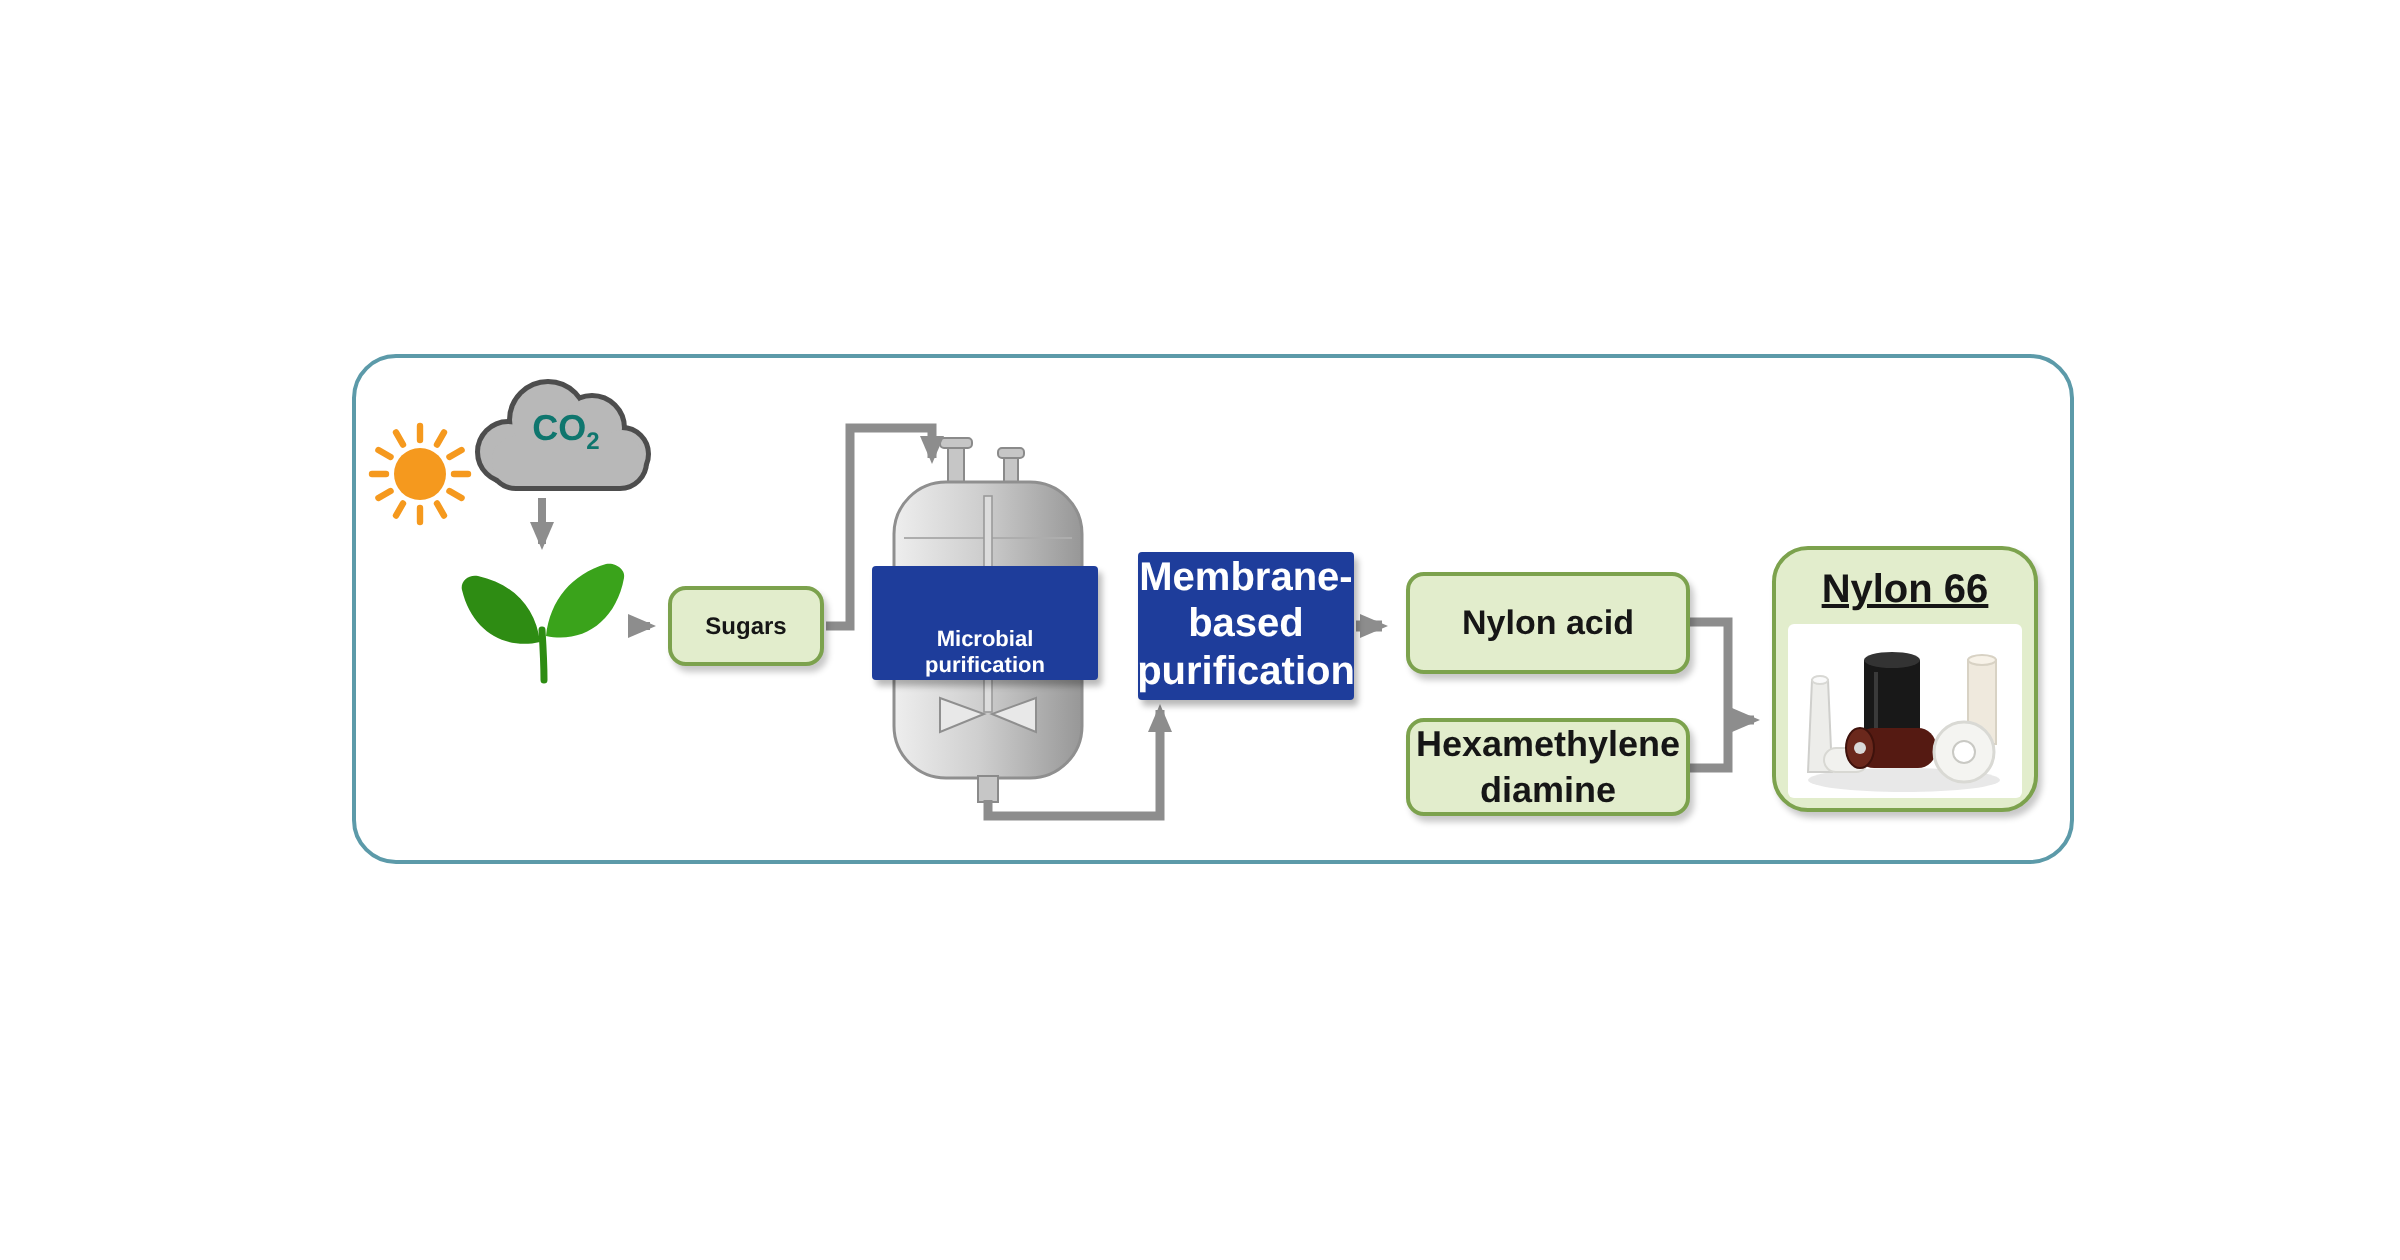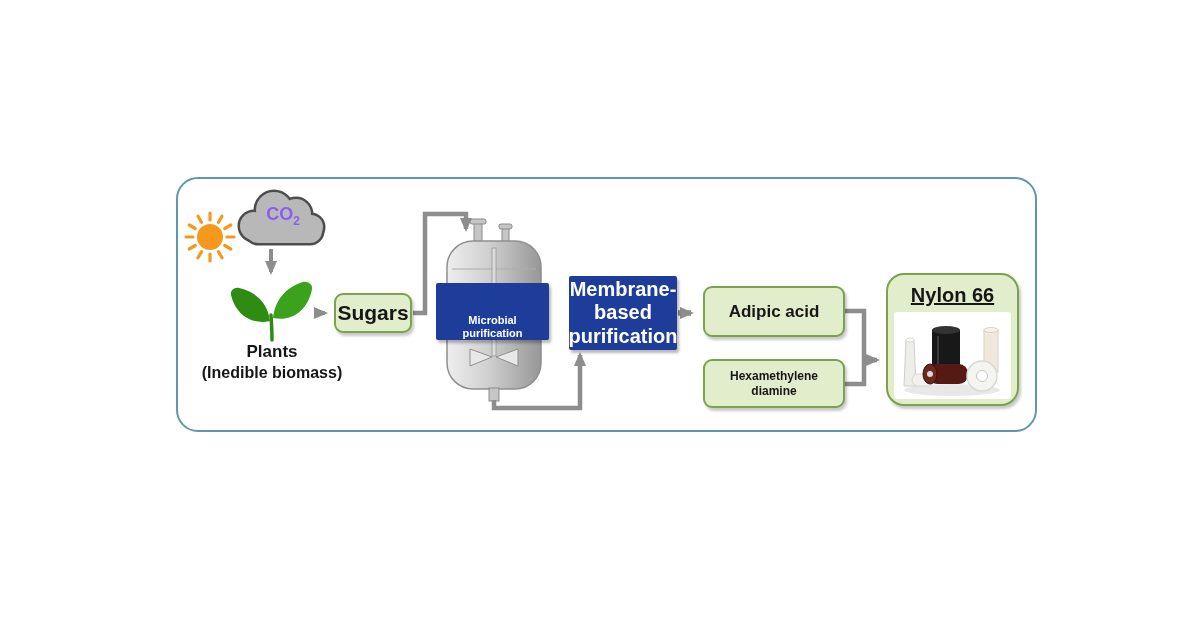--- a/index.html
+++ b/index.html
@@ -20,29 +20,29 @@
   .canvas{position:relative;width:1200px;height:630px;background:#fff;overflow:hidden;}
   .frame{position:absolute;left:176px;top:177px;width:857px;height:251px;
          border:2px solid var(--frame-border);border-radius:22px;background:#fff;z-index:1;}
   .art{position:absolute;left:0;top:0;width:1200px;height:630px;z-index:2;pointer-events:none;}
   .lbl{position:absolute;z-index:3;}
   .center{display:flex;flex-direction:column;align-items:center;justify-content:center;text-align:center;}
   .greenbox{background:var(--green-bg);border:2px solid var(--green-border);border-radius:9px;
             box-shadow:2px 3px 3px rgba(0,0,0,.22);font-weight:bold;color:var(--text-dark);}
   .bluebox{background:var(--blue-bg);border-radius:2px;box-shadow:2px 3px 3px rgba(0,0,0,.28);
            font-weight:bold;color:#fff;line-height:1.18;}
-  .co2{font-size:18px;font-weight:bold;color:#8b5cf6;}
+  .co2{font-size:18px;font-weight:bold;color:#0f766e;}
   .co2 sub{font-size:12px;}
   .plants-1{font-size:17px;font-weight:bold;line-height:1.3;}
   .plants-2{font-size:16px;font-weight:bold;line-height:1.3;}
-  .sugars{font-size:21px;}
+  .sugars{font-size:12px;}
   .ferm{font-size:11px;justify-content:flex-end;}
   .memb{font-size:20px;}
   .adipic{font-size:17px;}
-  .hexa{font-size:12px;line-height:1.25;}
+  .hexa{font-size:18px;line-height:1.25;}
   .nylon-box{background:var(--green-bg);border:2px solid var(--green-border);border-radius:18px;
              box-shadow:2px 3px 3px rgba(0,0,0,.22);text-decoration:underline;}
   .nylon-title{font-size:20px;font-weight:bold;text-align:center;padding-top:9px;color:var(--text-dark);}
   .nylon-photo{position:absolute;left:6px;top:37px;width:117px;height:87px;background:#fff;
                border-radius:3px;overflow:hidden;}
 </style>
 </head>
 <body>
 
 <div class="canvas">
@@ -121,42 +121,38 @@
       <path d="M678 313 L691 313" stroke-width="5.5" marker-end="url(#ah)"></path>
       <path d="M845 311 L864 311 L864 384 L845 384" stroke-width="4.5"></path>
       <path d="M864 360 L877 360" stroke-width="4.5" marker-end="url(#ah)"></path>
     </g>
   </svg>
 
   <div class="lbl co2" style="left:259px;top:204px;width:48px;text-align:center">
     <span>CO</span><sub>2</sub>
   </div>
 
-  <div class="lbl center" style="left:187px;top:341px;width:170px">
-    <div class="plants-1">Plants</div>
-    <div class="plants-2">(Inedible biomass)</div>
-  </div>
 
   <div class="lbl center greenbox sugars" style="left:334px;top:293px;width:74px;height:36px">
     <span>Sugars</span>
   </div>
 
   <div class="lbl center bluebox ferm" style="left:436px;top:283px;width:113px;height:57px">
     <div>Microbial</div>
     <div>purification</div>
   </div>
 
   <div class="lbl center bluebox memb" style="left:569px;top:276px;width:108px;height:74px">
     <div>Membrane-</div>
     <div>based</div>
     <div>purification</div>
   </div>
 
   <div class="lbl center greenbox adipic" style="left:703px;top:286px;width:138px;height:47px">
-    <span>Adipic acid</span>
+    <span>Nylon acid</span>
   </div>
 
   <div class="lbl center greenbox hexa" style="left:703px;top:359px;width:138px;height:45px">
     <div>Hexamethylene</div>
     <div>diamine</div>
   </div>
 
   <div class="lbl nylon-box" style="left:886px;top:273px;width:129px;height:129px">
     <div class="nylon-title">Nylon 66</div>
     <div class="nylon-photo">

